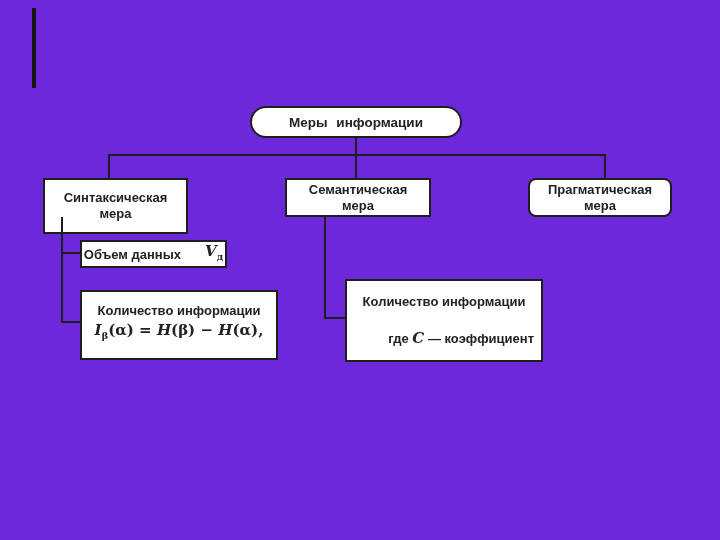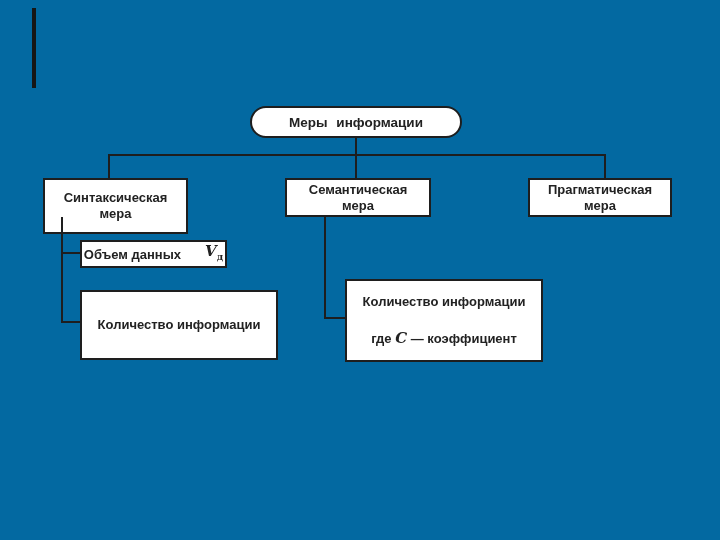--- a/index.html
+++ b/index.html
@@ -1,37 +1,37 @@
 <!DOCTYPE html>
 <html><head>
 <meta charset="utf-8">
 <style>
   html,body{margin:0;padding:0;background:#fff;}
   .slide{
-    position:relative;width:720px;height:540px;background:#0369a1;
+    position:relative;width:720px;height:540px;background:#6d28d9;
     font-family:"Liberation Sans",sans-serif;color:#222;overflow:hidden;
   }
   .line{position:absolute;background:#1e1e1e;}
   .node{
     position:absolute;border:2px solid #1e1e1e;background:#fff;
     box-sizing:border-box;display:flex;flex-direction:column;
     align-items:center;justify-content:center;text-align:center;
   }
   .root-pill{border-radius:16px;font-weight:bold;font-size:13.5px;word-spacing:5px;}
   .branch{font-weight:bold;font-size:13px;line-height:16px;}
   .small-box{flex-direction:row;gap:24px;font-weight:bold;font-size:13px;}
   .info-box{align-items:stretch;text-align:left;padding:5px 7px;justify-content:center;}
   .info-title{font-weight:bold;font-size:13px;line-height:16px;text-align:center;}
   .formula{
     font-family:"DejaVu Serif",serif;font-size:15px;line-height:22px;
     text-align:center;font-weight:bold;
   }
   .formula i, .mvar{font-style:italic;font-family:"DejaVu Serif",serif;font-weight:bold;}
   sub{font-size:0.65em;font-style:normal;}
-  .note{font-weight:bold;font-size:13px;line-height:17px;text-align:center;margin-top:20px;}
+  .note{font-weight:bold;font-size:13px;line-height:17px;text-align:right;margin-top:20px;}
   .note .mvar{font-size:15px;font-weight:bold;}
   .artifact{position:absolute;background:#161616;}
 </style>
 </head>
 <body>
 
 <div class="slide">
 
   <div class="artifact" style="left:32px;top:8px;width:4px;height:80px;"></div>
 
@@ -46,36 +46,37 @@
   <div class="line" style="left:604px;top:154px;width:2px;height:24px;"></div>
 
   <div class="node branch" style="left:43px;top:178px;width:145px;height:56px;">
     <div>Синтаксическая</div>
     <div>мера</div>
   </div>
   <div class="node branch" style="left:285px;top:178px;width:146px;height:39px;">
     <div>Семантическая</div>
     <div>мера</div>
   </div>
-  <div class="node branch" style="left:528px;top:178px;width:144px;height:39px;">
+  <div class="node branch" style="left:528px;top:178px;width:144px;height:39px;border-radius:8px;">
     <div>Прагматическая</div>
     <div>мера</div>
   </div>
 
   <div class="line" style="left:61px;top:217px;width:2px;height:106px;"></div>
   <div class="line" style="left:61px;top:252px;width:19px;height:2px;"></div>
   <div class="line" style="left:61px;top:321px;width:19px;height:2px;"></div>
 
   <div class="node small-box" style="left:80px;top:240px;width:147px;height:28px;">
     <span>Объем данных</span>
     <span class="formula" style="line-height:16px;"><i>V</i><sub>д</sub></span>
   </div>
 
   <div class="node info-box" style="left:80px;top:290px;width:198px;height:70px;">
     <div class="info-title">Количество информации</div>
+    <div class="formula"><i>I</i><sub>β</sub><span>(α) = </span><i>H</i><span>(β) − </span><i>H</i><span>(α),</span></div>
   </div>
 
   <div class="line" style="left:324px;top:217px;width:2px;height:102px;"></div>
   <div class="line" style="left:324px;top:317px;width:21px;height:2px;"></div>
 
   <div class="node info-box" style="left:345px;top:279px;width:198px;height:83px;">
     <div class="info-title">Количество информации</div>
     <div class="note"><span>где </span><span class="mvar"><i>C</i></span><span> — коэффициент</span></div>
   </div>
 

